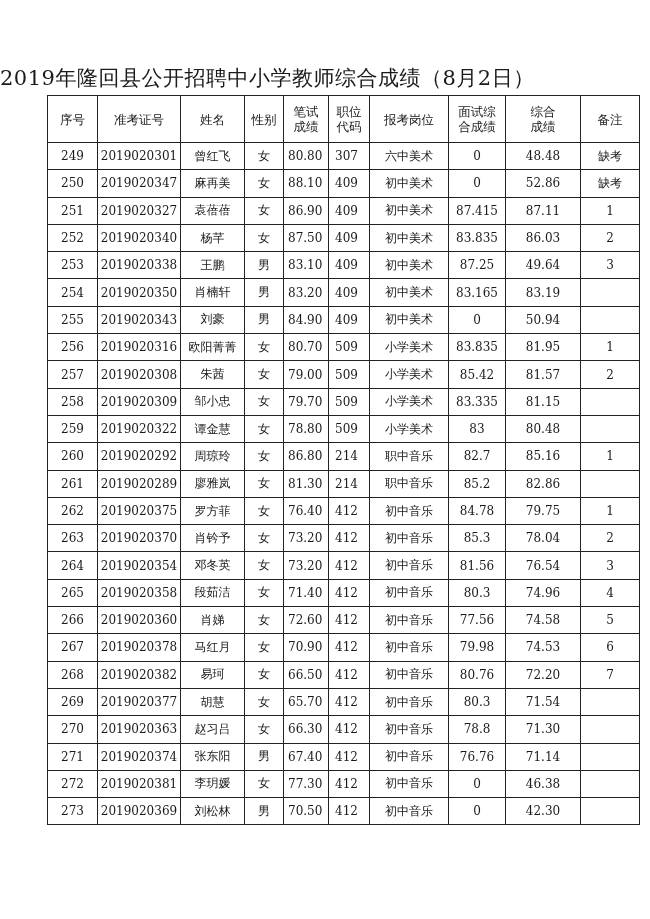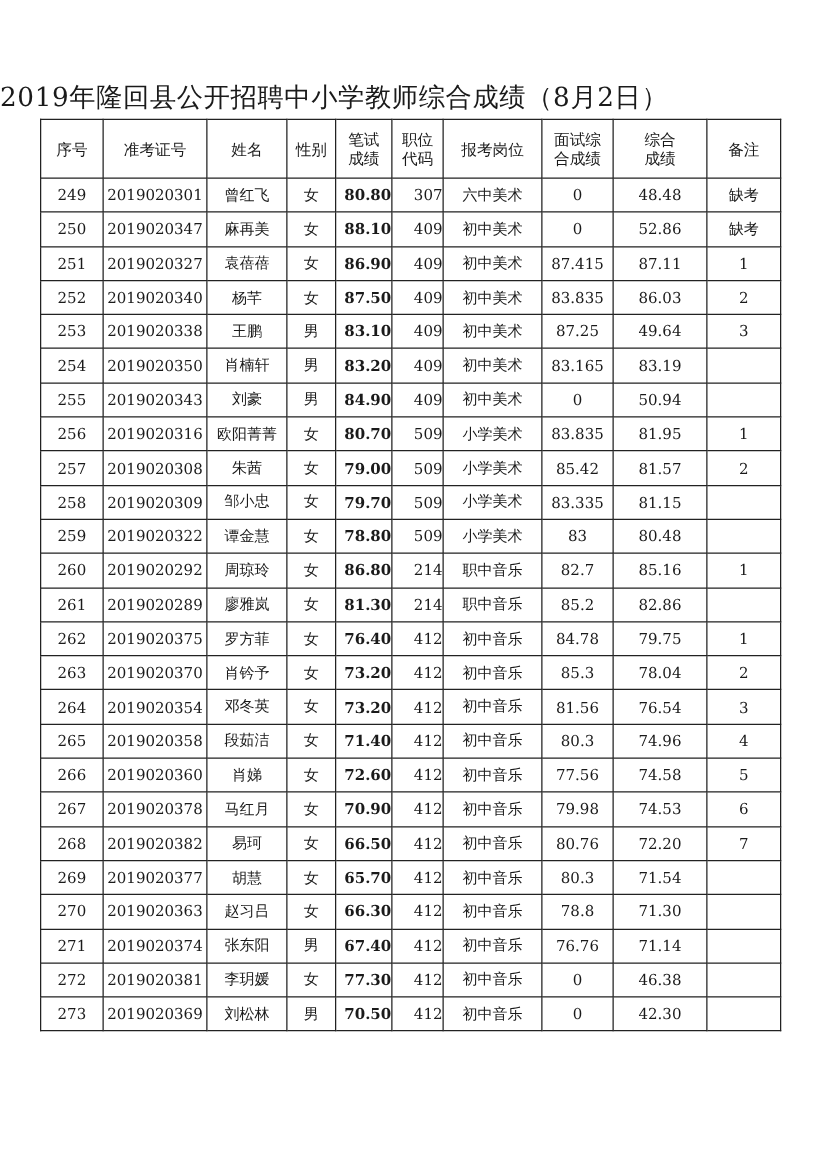--- a/index.html
+++ b/index.html
@@ -1,27 +1,27 @@
 <!DOCTYPE html>
 <html><head>
 <meta charset="utf-8">
 <style>
   html, body { margin: 0; padding: 0; background: #ffffff; }
   body { width: 650px; height: 919px; position: relative; overflow: hidden;
          font-family: "DejaVu Serif", "Liberation Serif", serif; color: #1a1a1a; }
   .title { position: absolute; left: 0; top: 64px; width: 526px; text-align: center;
            font-size: 21px; letter-spacing: 0.5px; white-space: nowrap; }
-  table { position: absolute; left: 32px; top: 95px; border-collapse: collapse;
+  table { position: absolute; left: 47px; top: 95px; border-collapse: collapse;
           table-layout: fixed; width: 592px; }
   td, th { border: 1.3px solid #222; text-align: center; padding: 0; font-weight: normal;
            font-size: 12px; overflow: hidden; white-space: nowrap; }
   th { height: 46px; line-height: 15px; font-size: 12.5px; white-space: normal; }
   td { height: 26.3px; }
-  td.score { text-align: right; padding-left: 4px; font-weight: bold; }
-  td.code { text-align: right; padding-left: 6px; }
+  td.score { text-align: left; padding-left: 4px; }
+  td.code { text-align: left; padding-left: 6px; }
 </style>
 </head>
 <body>
 
 <div class="title">2019年隆回县公开招聘中小学教师综合成绩（8月2日）</div>
 
 <table>
   <colgroup>
     <col style="width:50px">
       <col style="width:83px">

